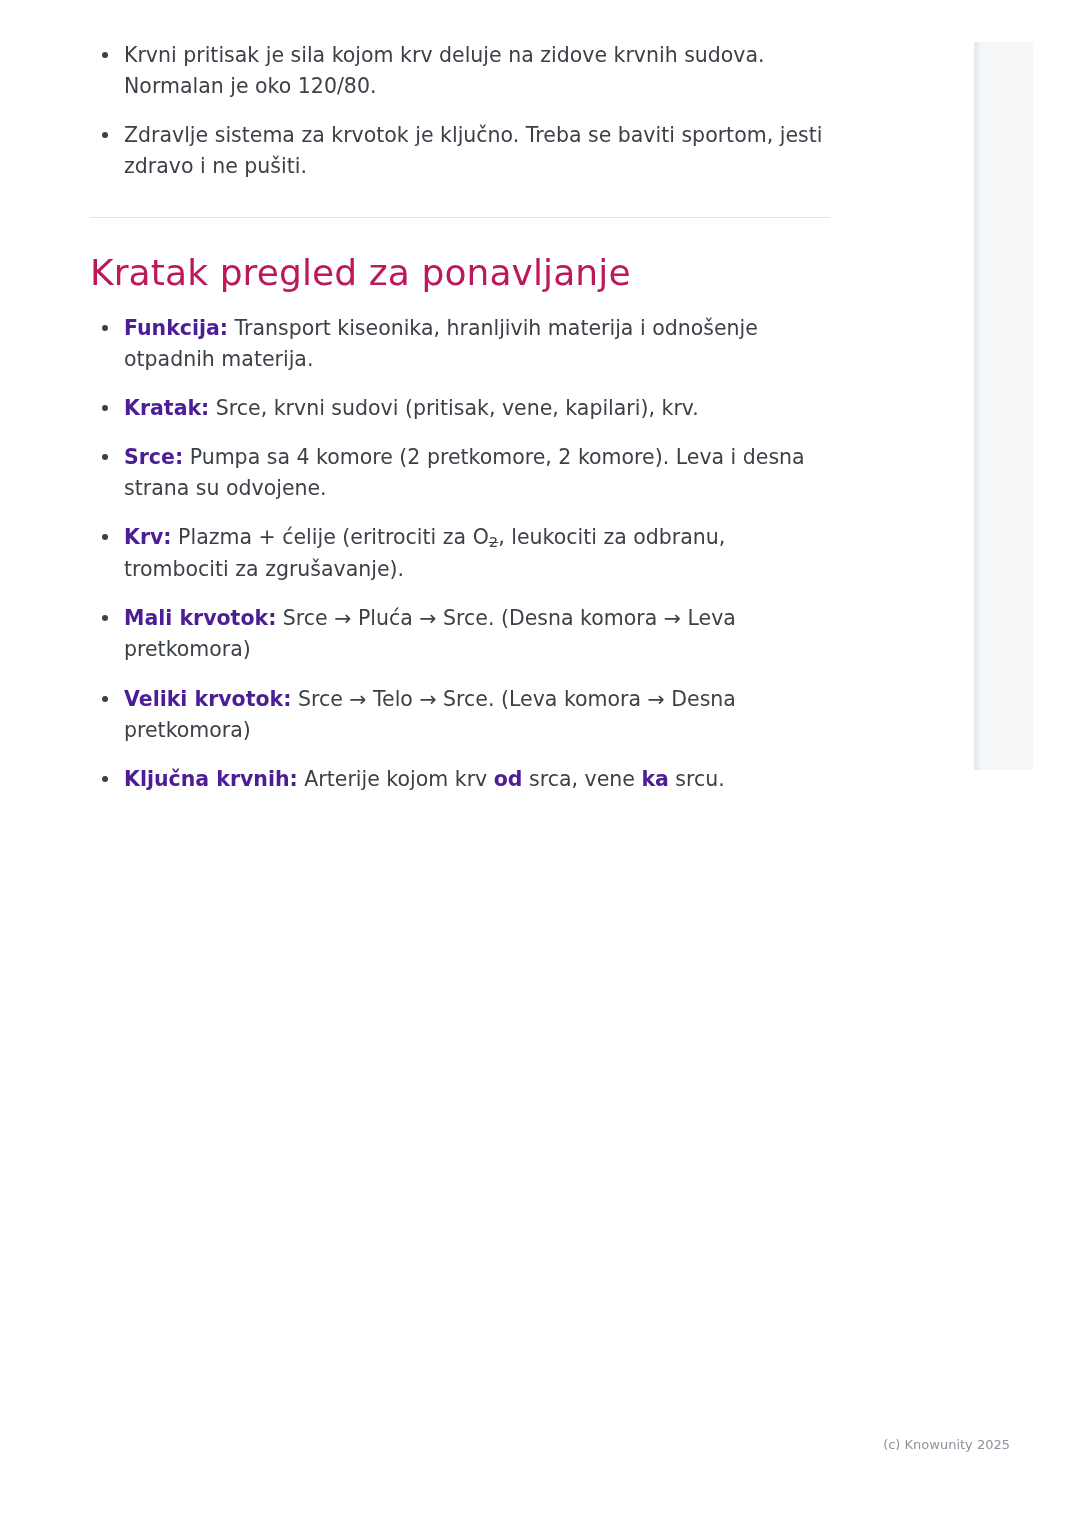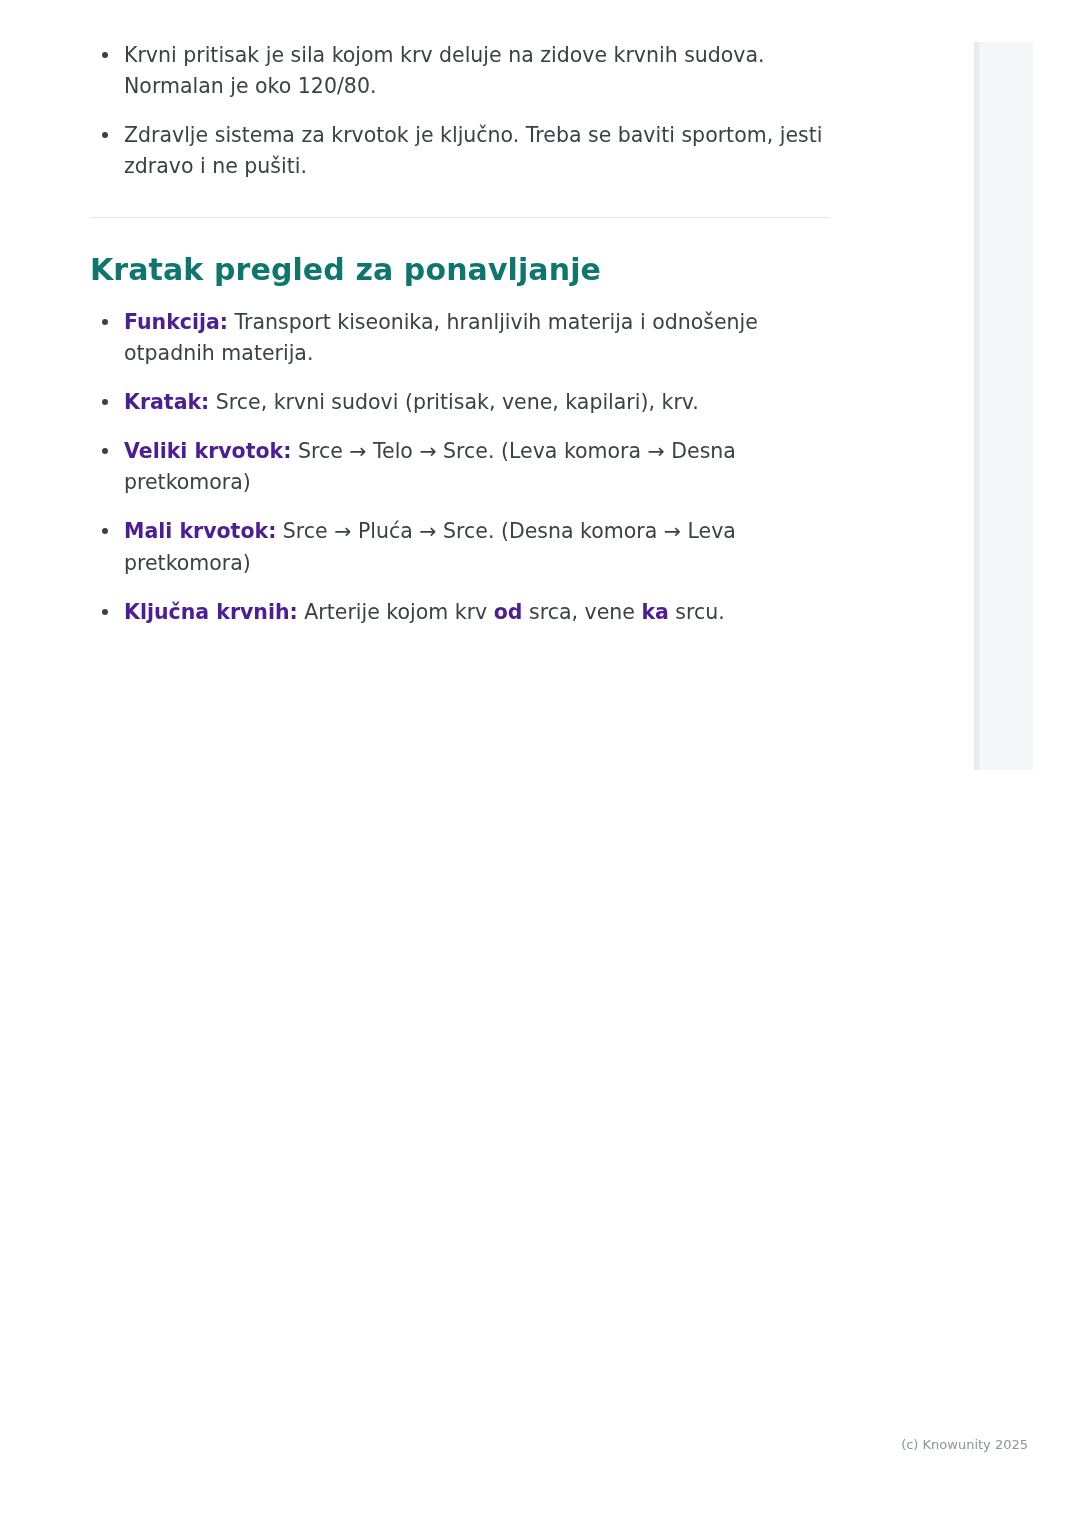--- a/index.html
+++ b/index.html
@@ -84,23 +84,23 @@
   }
 
   .divider {
     margin: 34px 0 0 0;
     height: 1px;
     background: #e1e4e8;
     width: 740px;
   }
 
   h2.section-title {
-    font-size: 30px;
-    font-weight: 700;
-    color: #0f766e;
+    font-size: 36px;
+    font-weight: 400;
+    color: #be185d;
     margin: 34px 0 20px 0;
     letter-spacing: 0.1px;
   }
 
   .summary-list > li {
     margin-bottom: 13px;
   }
 
   b, strong {
     font-weight: 700;
@@ -113,21 +113,21 @@
     text-decoration: line-through;
     text-decoration-thickness: 1px;
   }
 
   .footer {
     position: absolute;
     left: 0;
     top: 1437px;
     width: 1080px;
     text-align: right;
-    padding-right: 52px;
+    padding-right: 70px;
     box-sizing: border-box;
     font-size: 13px;
     color: #8b939b;
   }
 </style>
 </head>
 <body>
 
 <div class="page">
 
@@ -147,24 +147,30 @@
     <h2 class="section-title">Kratak pregled za ponavljanje</h2>
 
     <ul class="bullets summary-list">
       <li>
         <b>Funkcija:</b><span> Transport kiseonika, hranljivih materija i odnošenje otpadnih materija.</span>
       </li>
       <li>
         <b>Kratak:</b><span> Srce, krvni sudovi (pritisak, vene, kapilari), krv.</span>
       </li>
       <li>
-        <b>Veliki krvotok:</b><span> Srce → Telo → Srce. (Leva komora → Desna pretkomora)</span>
+        <b>Srce:</b><span> Pumpa sa 4 komore (2 pretkomore, 2 komore). Leva i desna strana su odvojene.</span>
+      </li>
+      <li>
+        <b>Krv:</b><span> Plazma + ćelije (eritrociti za O</span><span class="sub">2</span><span>, leukociti za odbranu, trombociti za zgrušavanje).</span>
       </li>
       <li>
         <b>Mali krvotok:</b><span> Srce → Pluća → Srce. (Desna komora → Leva pretkomora)</span>
+      </li>
+      <li>
+        <b>Veliki krvotok:</b><span> Srce → Telo → Srce. (Leva komora → Desna pretkomora)</span>
       </li>
       <li>
         <b>Ključna krvnih:</b><span> Arterije kojom krv </span><b>od</b><span> srca, vene </span><b>ka</b><span> srcu.</span>
       </li>
     </ul>
 
   </div>
 
   <div class="footer">(c) Knowunity 2025</div>
 

